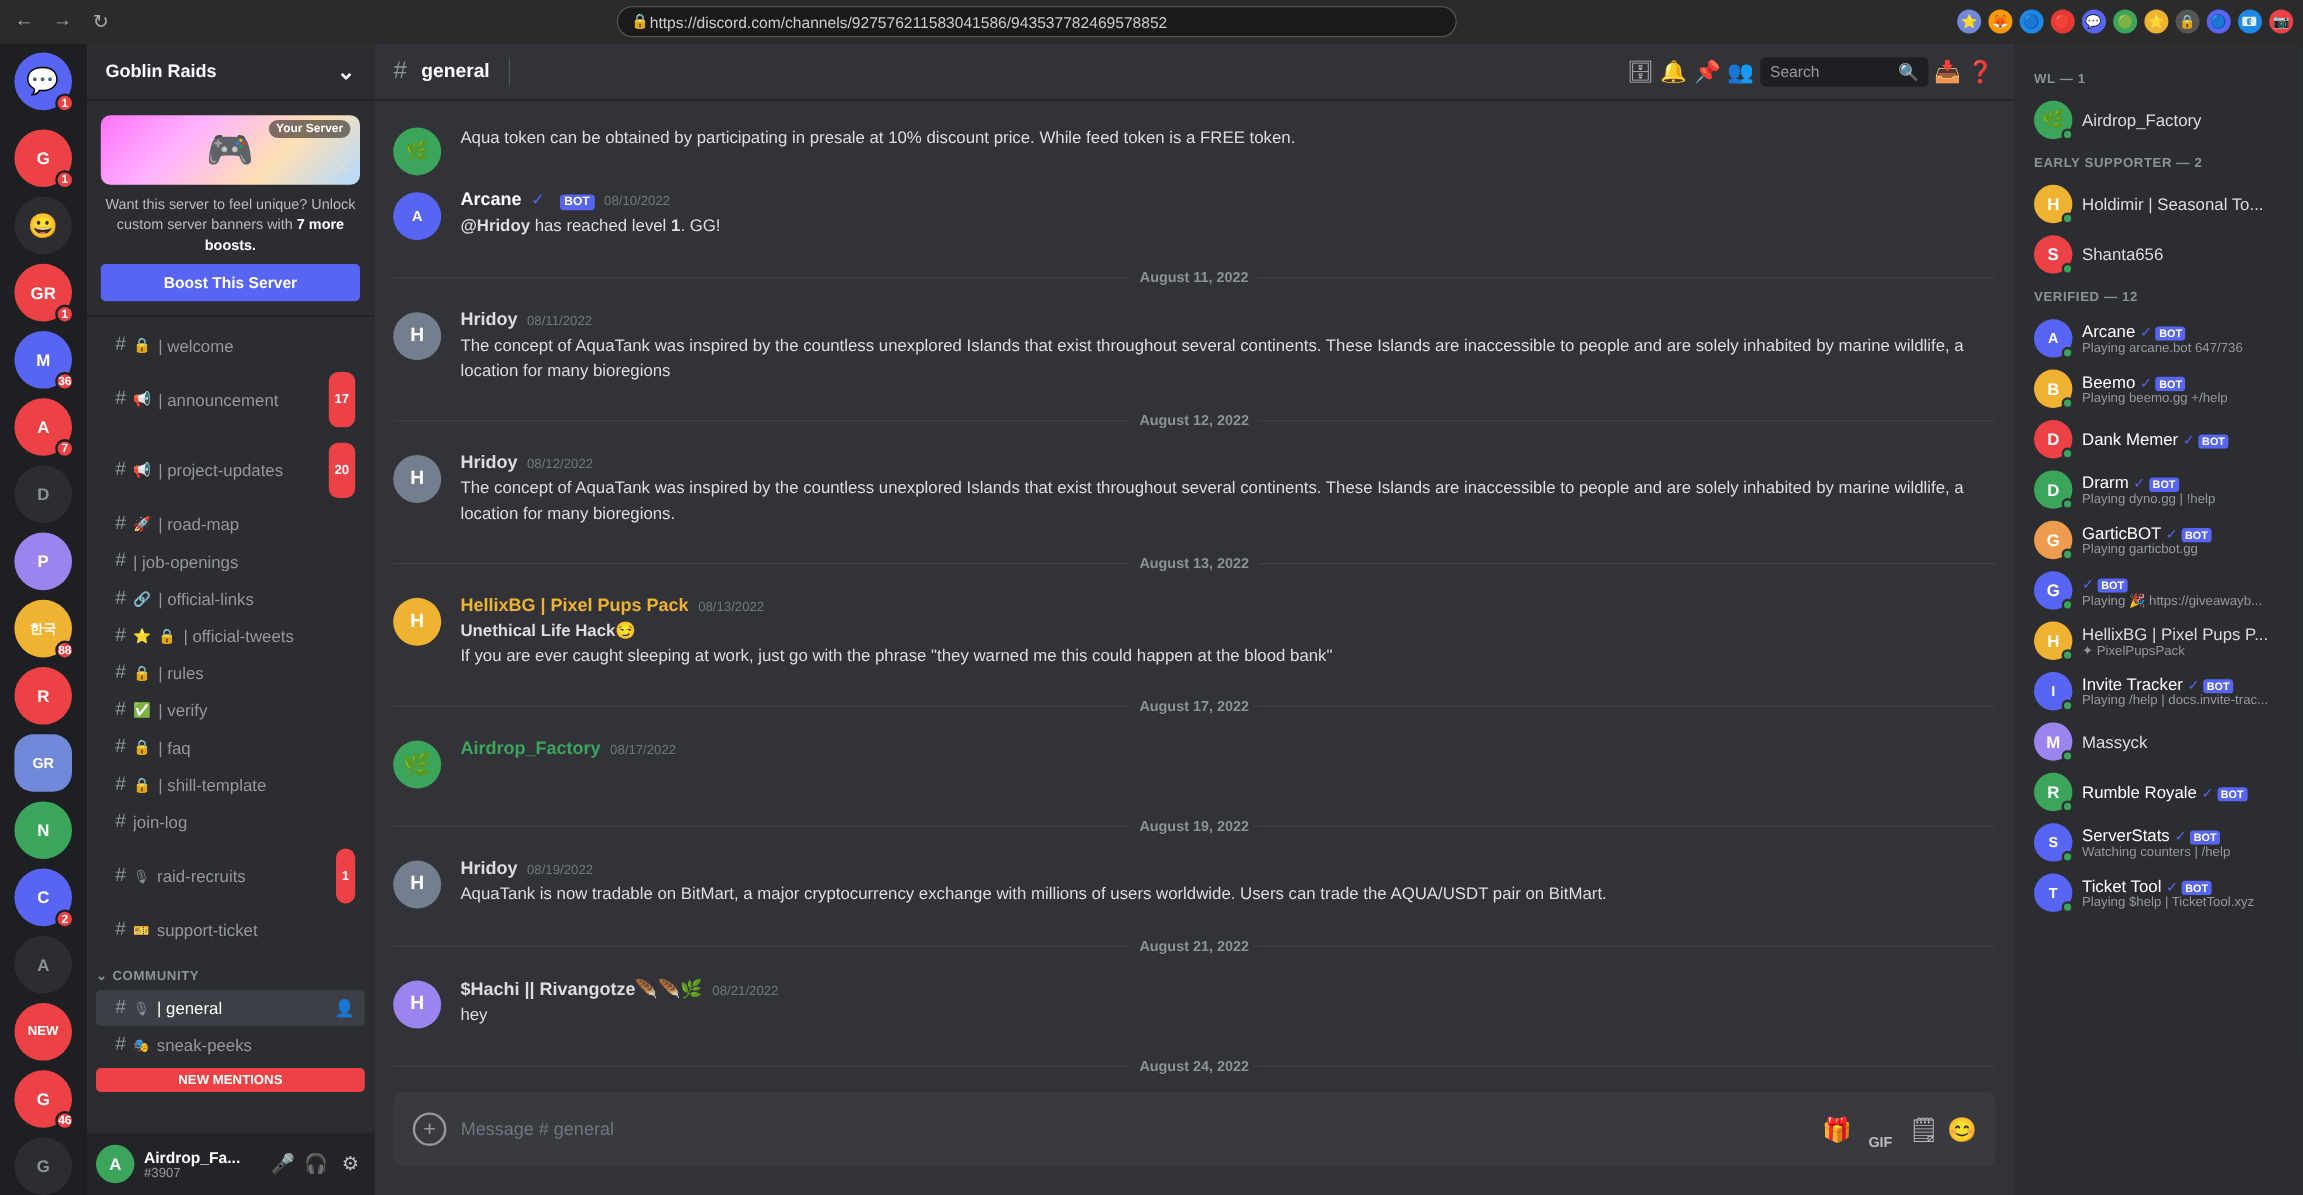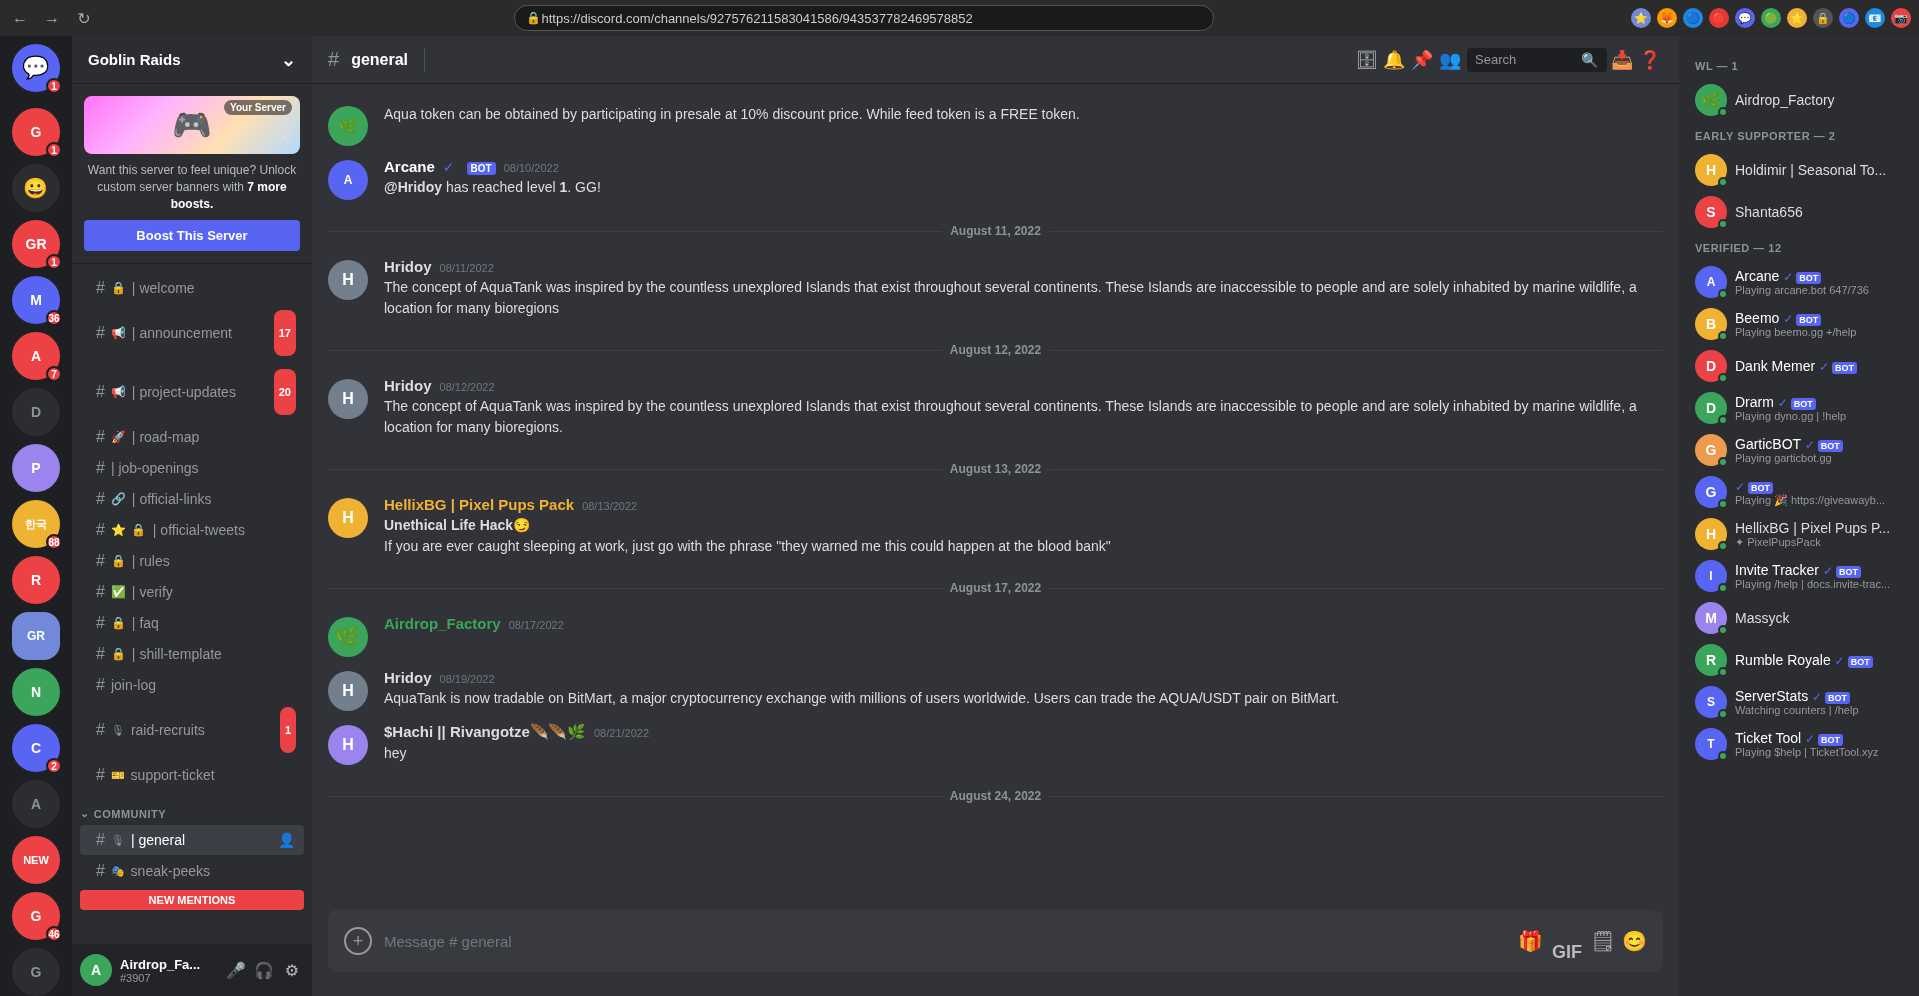--- a/index.html
+++ b/index.html
@@ -422,32 +422,34 @@
       <div class="message-group">
         <div class="message-avatar" style="background:#3ba55c; font-size:20px;">🌿</div>
         <div class="message-content">
           <div class="message-header">
             <span class="message-author green">Airdrop_Factory</span>
             <span class="message-timestamp">08/17/2022</span>
           </div>
         </div>
       </div>
 
+      <div class="date-divider">August 19, 2022</div>
 
       <div class="message-group">
         <div class="message-avatar" style="background:#747f8d;">H</div>
         <div class="message-content">
           <div class="message-header">
             <span class="message-author" style="color:#dcddde;">Hridoy</span>
             <span class="message-timestamp">08/19/2022</span>
           </div>
           <div class="message-text">AquaTank is now tradable on BitMart, a major cryptocurrency exchange with millions of users worldwide. Users can trade the AQUA/USDT pair on BitMart.</div>
         </div>
       </div>
 
+      <div class="date-divider">August 21, 2022</div>
 
       <div class="message-group">
         <div class="message-avatar" style="background:#9c84ef;">H</div>
         <div class="message-content">
           <div class="message-header">
             <span class="message-author" style="color:#dcddde;">$Hachi || Rivangotze🪶🪶🌿</span>
             <span class="message-timestamp">08/21/2022</span>
           </div>
           <div class="message-text">hey</div>
         </div>
@@ -456,21 +458,21 @@
       <div class="date-divider">August 24, 2022</div>
 
     </div>
 
     <div class="message-input-area">
       <div class="message-input-box">
         <button class="input-add-btn">+</button>
         <input type="text" placeholder="Message # general" style="">
         <div class="input-actions">
           <button class="input-btn" title="Gift">🎁</button>
-          <button class="input-btn" title="GIF" style="font-size:18px; font-weight:700; color:#b9bbbe; width:32px;margin-top:22px;">GIF</button>
+          <button class="input-btn" title="GIF" style="font-size:12px; font-weight:700; color:#b9bbbe; width:32px;margin-top:22px;">GIF</button>
           <button class="input-btn" title="Sticker">🗒</button>
           <button class="input-btn" title="Emoji">😊</button>
         </div>
       </div>
     </div>
   </div>
 
   <div class="members-sidebar">
 
     <div class="members-section-title">WL — 1</div>

